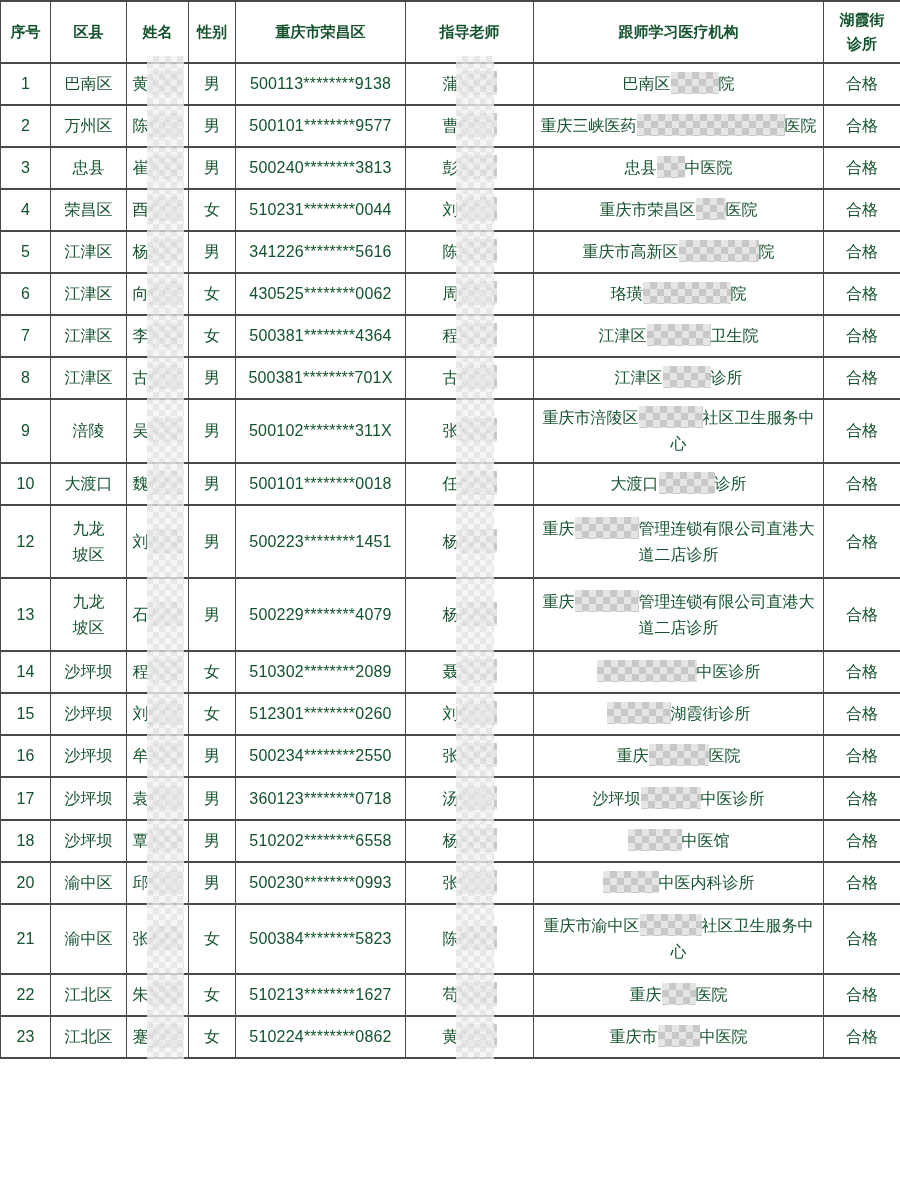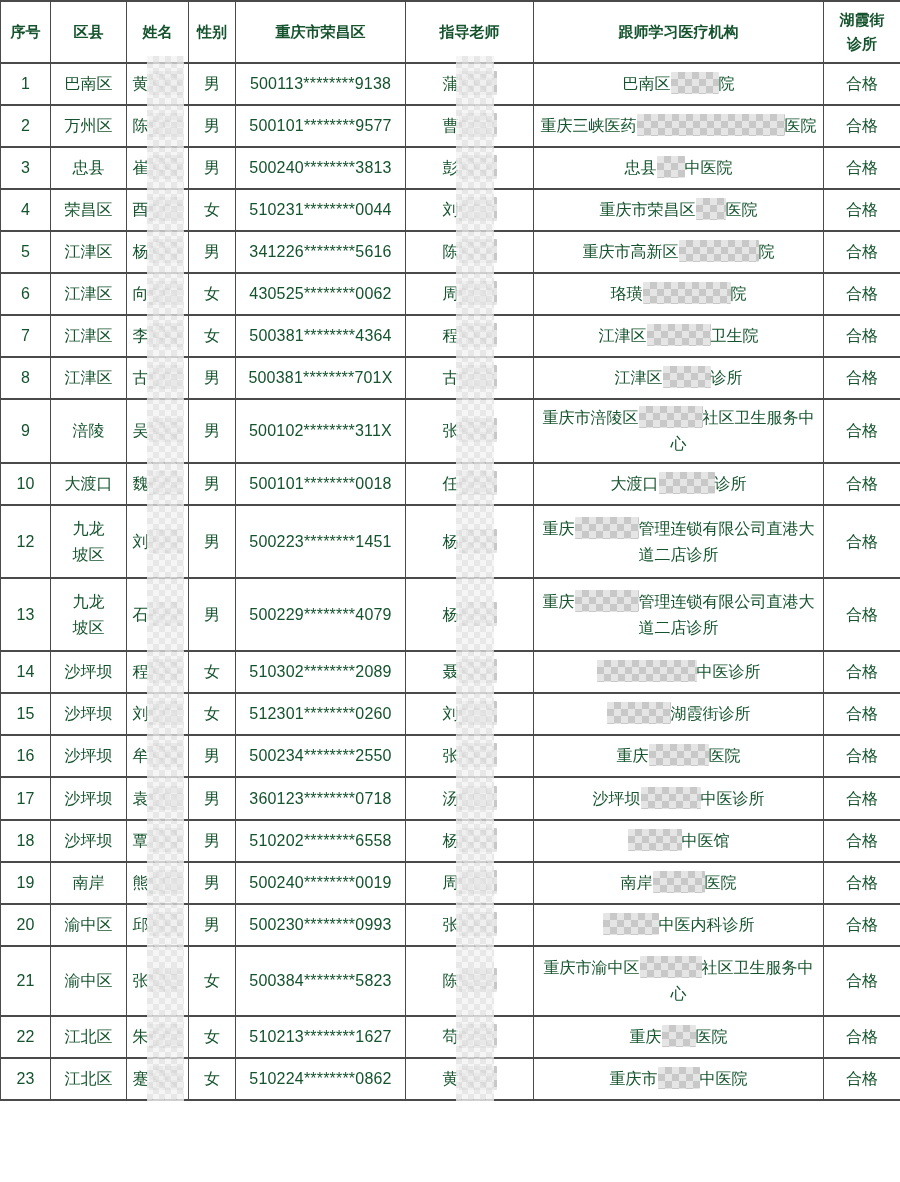--- a/index.html
+++ b/index.html
@@ -247,30 +247,20 @@
             <td class="c-index">18</td>
             <td class="c-district">沙坪坝</td>
             <td class="c-name name-cell"><span>覃</span><span class="mz" style="width: 34px;"></span></td>
             <td class="c-gender">男</td>
             <td class="c-id_number">510202********6558</td>
             <td class="c-mentor mentor-cell"><span>杨</span><span class="mz" style="width: 38px;"></span></td>
             <td class="c-institution"><span class="mz" style="width: 54px;"></span><span>中医馆</span></td>
             <td class="c-result">合格</td>
           </tr>
           <tr style="height: 42px;">
-            <td class="c-index">19</td>
-            <td class="c-district">南岸</td>
-            <td class="c-name name-cell"><span>熊</span><span class="mz" style="width: 34px;"></span></td>
-            <td class="c-gender">男</td>
-            <td class="c-id_number">500240********0019</td>
-            <td class="c-mentor mentor-cell"><span>周</span><span class="mz" style="width: 38px;"></span></td>
-            <td class="c-institution"><span>南岸</span><span class="mz" style="width: 52px;"></span><span>医院</span></td>
-            <td class="c-result">合格</td>
-          </tr>
-          <tr style="height: 42px;">
             <td class="c-index">20</td>
             <td class="c-district">渝中区</td>
             <td class="c-name name-cell"><span>邱</span><span class="mz" style="width: 34px;"></span></td>
             <td class="c-gender">男</td>
             <td class="c-id_number">500230********0993</td>
             <td class="c-mentor mentor-cell"><span>张</span><span class="mz" style="width: 38px;"></span></td>
             <td class="c-institution"><span class="mz" style="width: 56px;"></span><span>中医内科诊所</span></td>
             <td class="c-result">合格</td>
           </tr>
           <tr style="height: 70px;">

